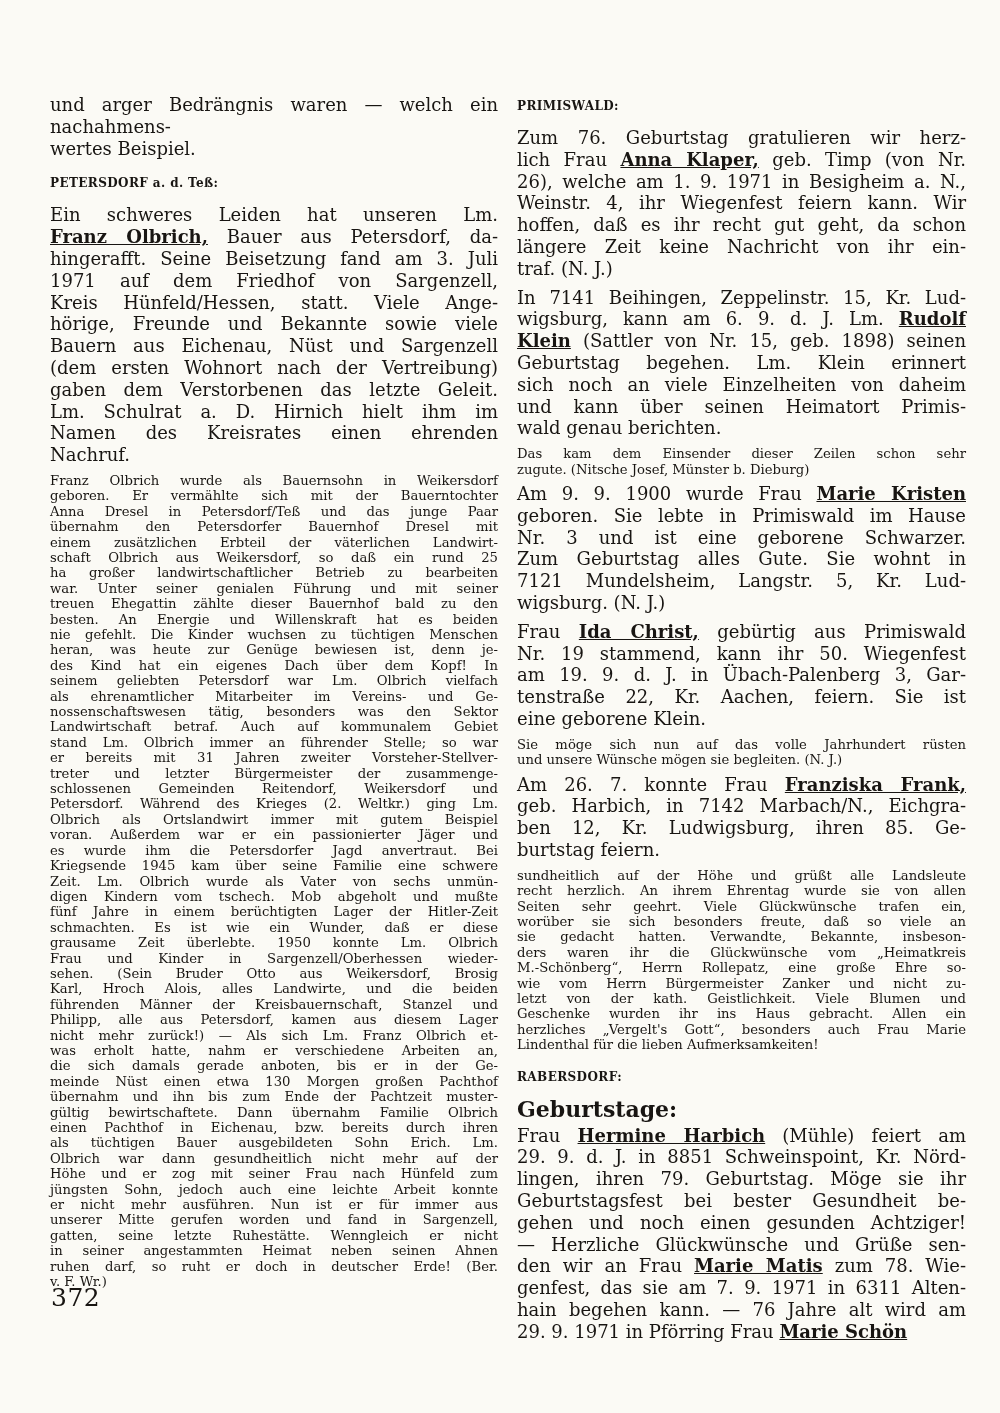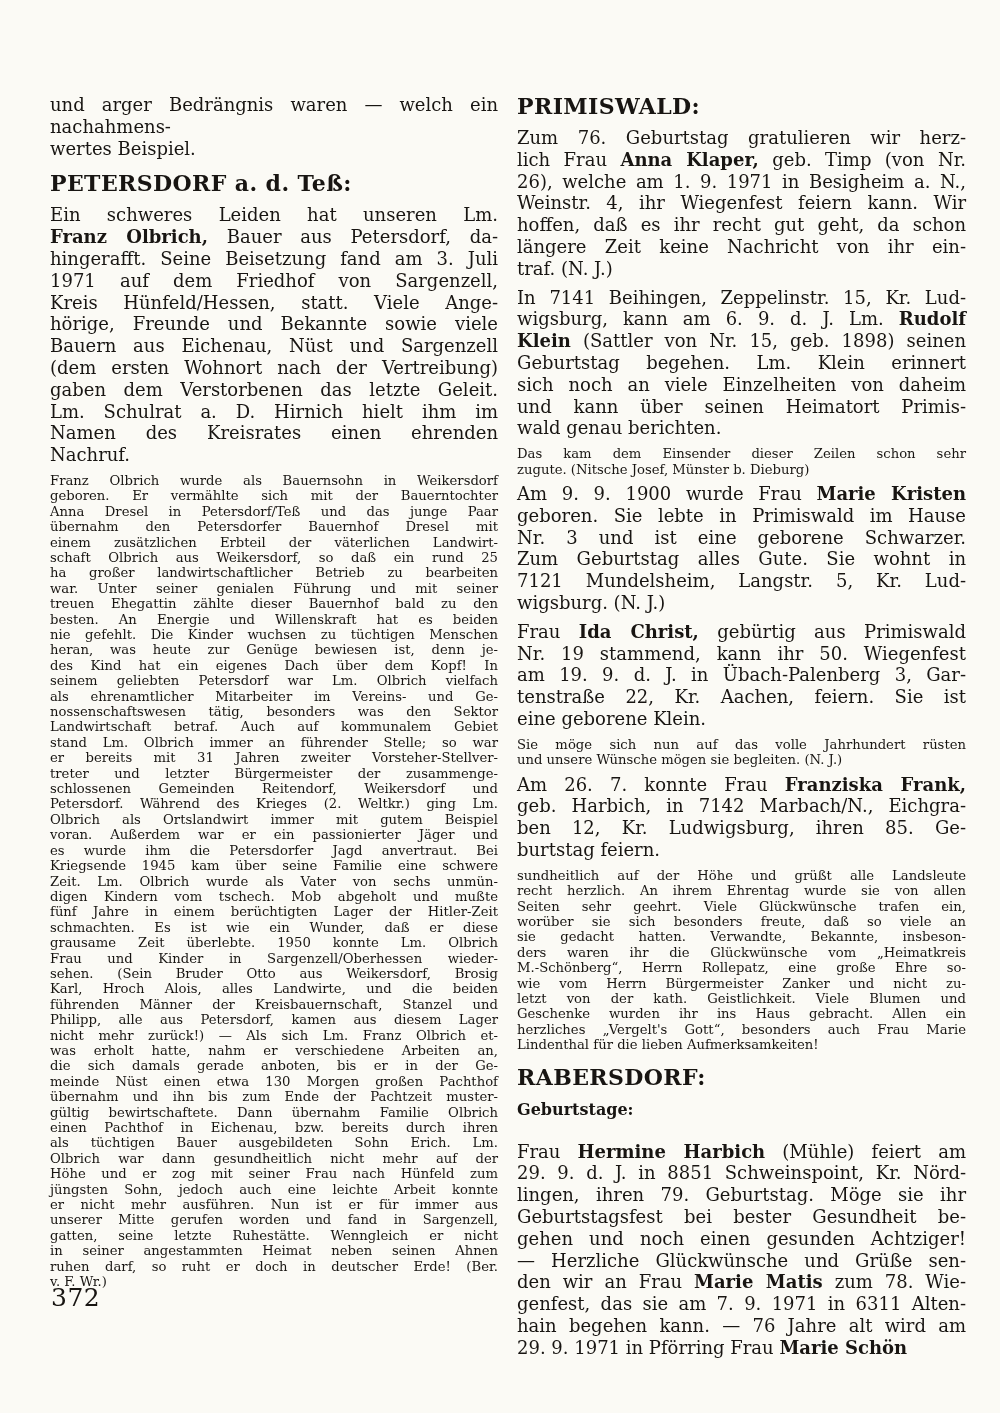--- a/index.html
+++ b/index.html
@@ -15,31 +15,31 @@
   }
   .page { position: absolute; inset: 0; }
   .col { position: absolute; top: 94px; }
   .col-left  { left: 50px;  width: 448px; }
   .col-right { left: 517px; width: 449px; }
 
   .block { margin: 0 0 7px 0; }
   .block.body    { font-size: 18px; line-height: 21.8px; }
   .block.small   { font-size: 13.2px; line-height: 15.4px; margin-bottom: 6px; font-weight: 500; }
   .block.heading {
-    font-size: 22px; font-weight: bold; line-height: 24px;
+    font-size: 12px; font-weight: bold; line-height: 24px;
     letter-spacing: 0.4px; margin: 12px 0 9px;
   }
   .block.heading:first-child { margin-top: 0; }
-  .block.subheading { font-size: 16px; font-weight: bold; line-height: 23px; margin: 2px 0 20px; }
+  .block.subheading { font-size: 22px; font-weight: bold; line-height: 23px; margin: 2px 0 4px; }
 
   .line { text-align: justify; text-align-last: justify; hyphens: none; }
   .line.last,
   .heading .line,
   .subheading .line { text-align-last: left; }
-  b { font-weight: bold; }
+  b { font-weight: bold; text-decoration: underline; }
 
   .page-number {
     position: absolute; left: 51px; top: 1283px;
     font-size: 25px; letter-spacing: 0.5px;
   }
 </style>
 </head>
 <body style="--paper: #fbfaf5; --ink: #181512;">
 
 <div class="page">

